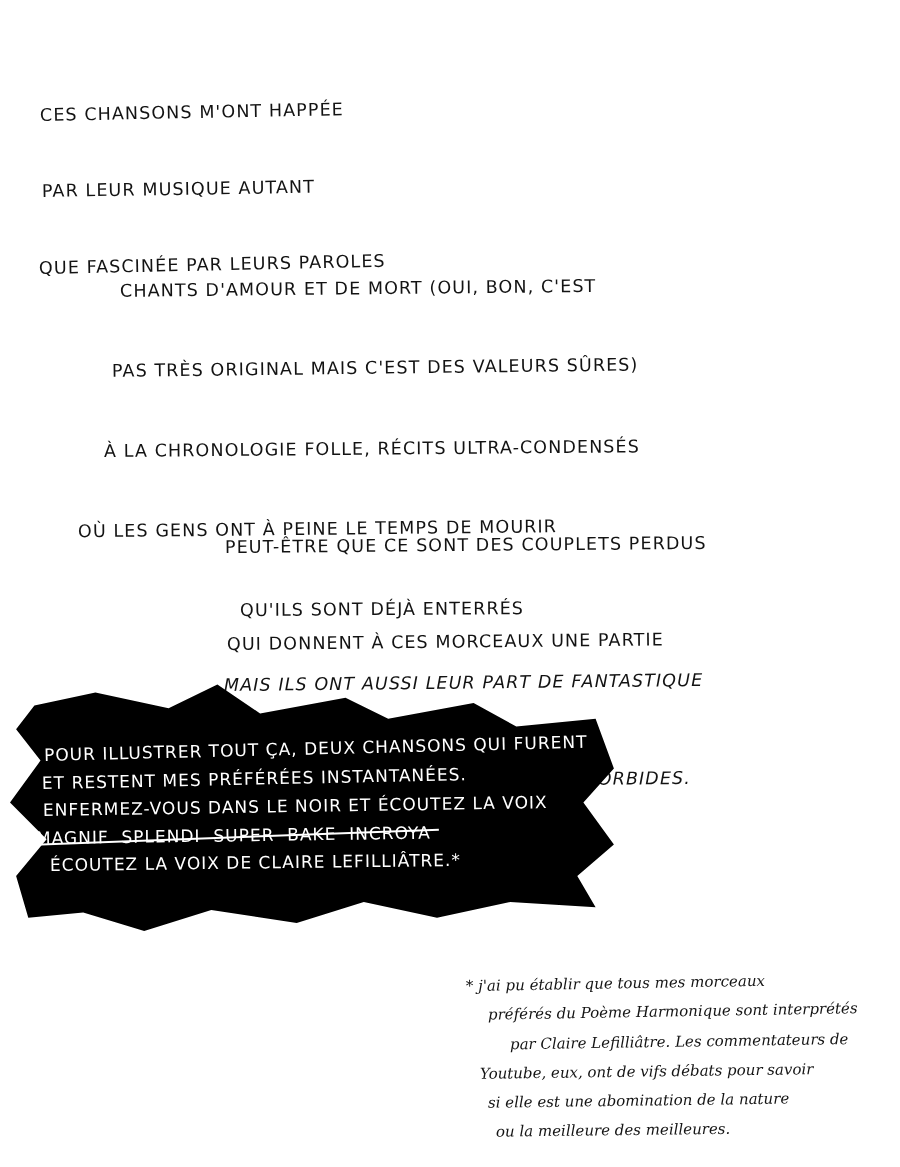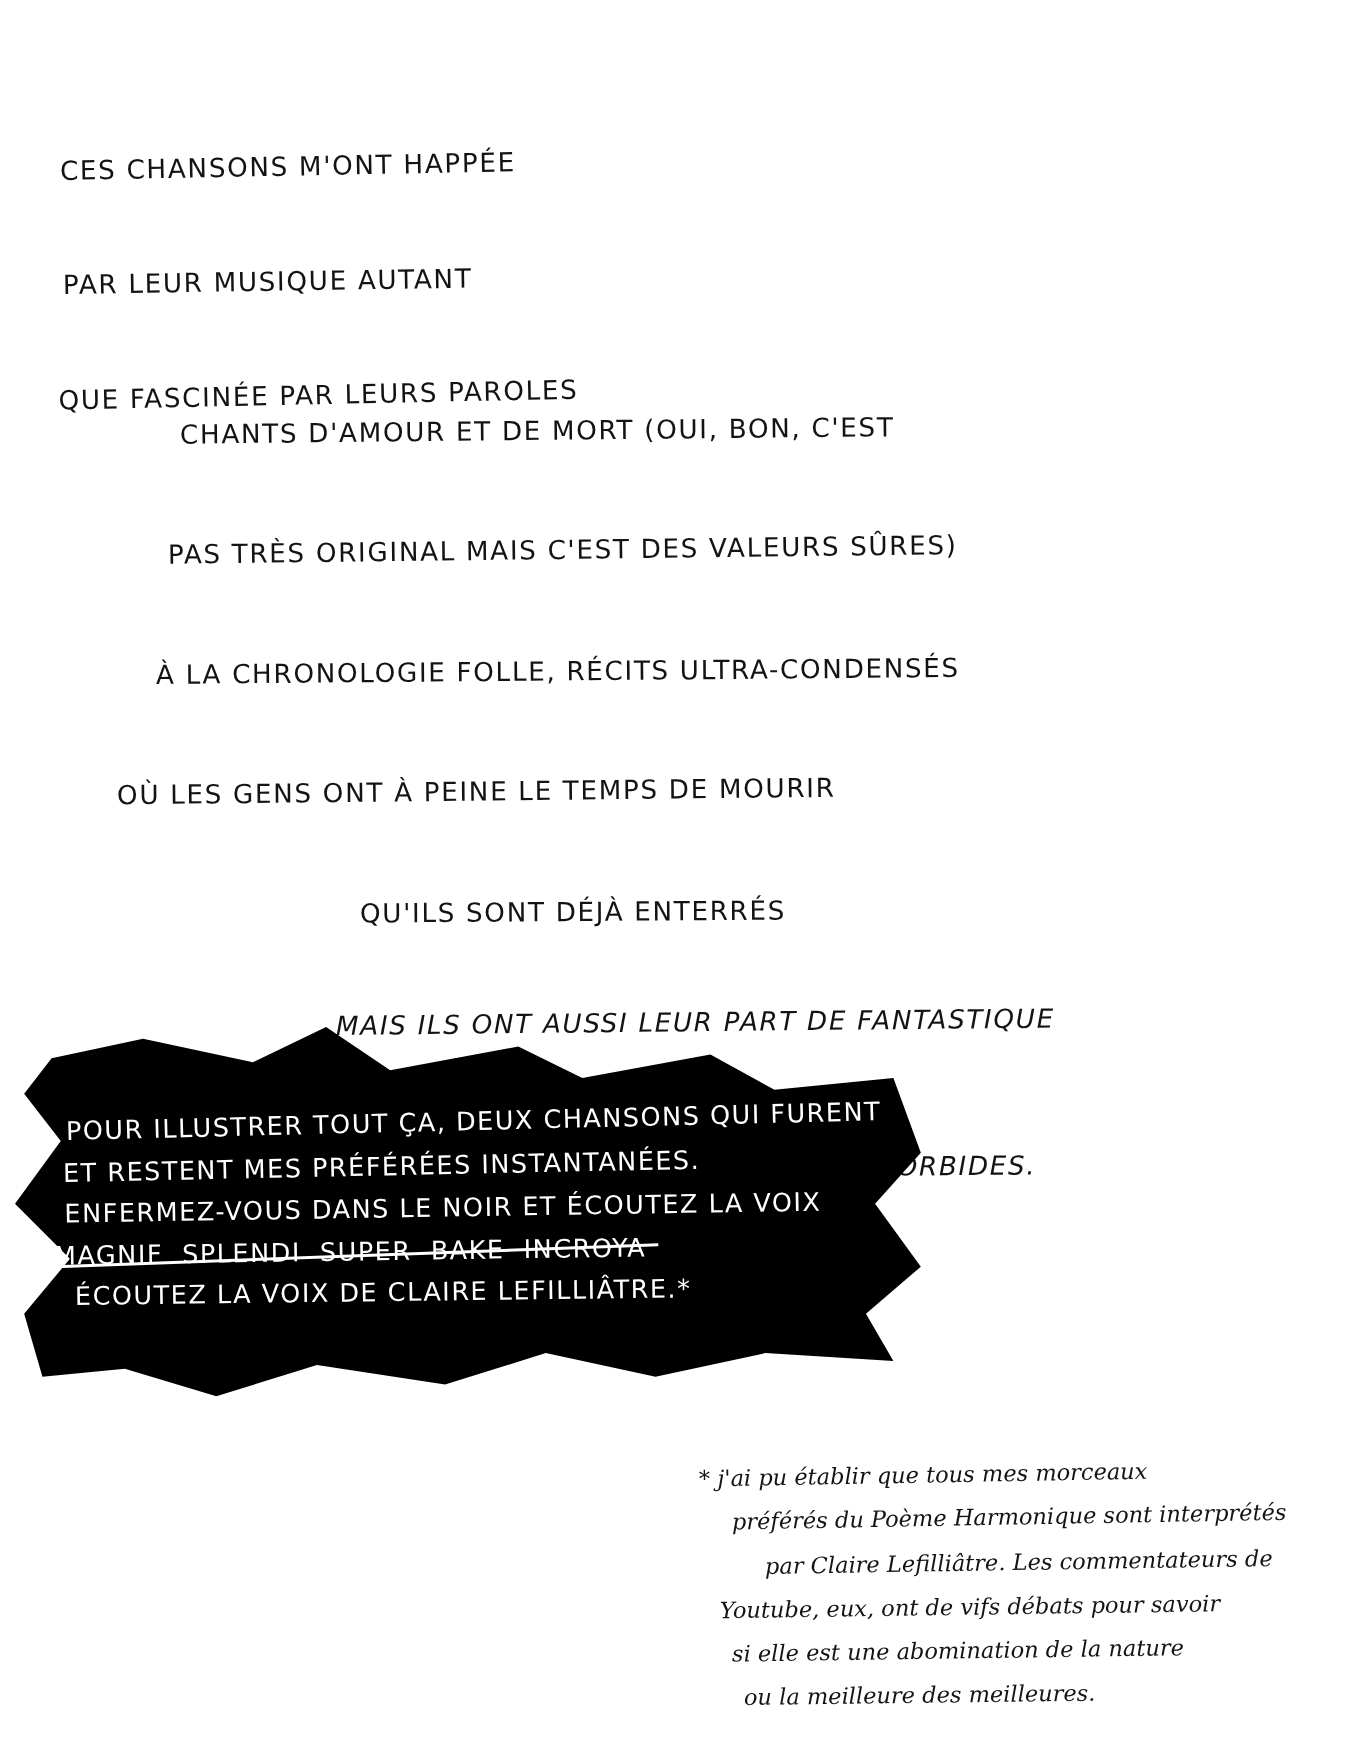--- a/index.html
+++ b/index.html
@@ -182,20 +182,25 @@
   </div>
 
   <div class="hand caps" id="block-chants">
     <span class="ln">CHANTS D'AMOUR ET DE MORT (OUI, BON, C'EST</span>
     <span class="ln">PAS TRÈS ORIGINAL MAIS C'EST DES VALEURS SÛRES)</span>
     <span class="ln">À LA CHRONOLOGIE FOLLE, RÉCITS ULTRA-CONDENSÉS</span>
     <span class="ln">OÙ LES GENS ONT À PEINE LE TEMPS DE MOURIR</span>
     <span class="ln">QU'ILS SONT DÉJÀ ENTERRÉS</span>
   </div>
 
+  <div class="hand caps" id="block-couplets">
+    <span class="ln">PEUT-ÊTRE QUE CE SONT DES COUPLETS PERDUS</span>
+    <span class="ln">QUI DONNENT À CES MORCEAUX UNE PARTIE</span>
+    <span class="ln">DE LEUR ÉTRANGETÉ</span>
+  </div>
 
   <div class="hand caps" id="block-fantastique">
     <span class="ln">MAIS ILS ONT AUSSI LEUR PART DE FANTASTIQUE</span>
     <span class="ln">ET UNE DOSE PARFAITE DE DÉTAILS MORBIDES.</span>
   </div>
 
   <div id="burst"></div>
 
   <div id="burst-text">
     <span class="ln">POUR ILLUSTRER TOUT ÇA, DEUX CHANSONS QUI FURENT</span>

